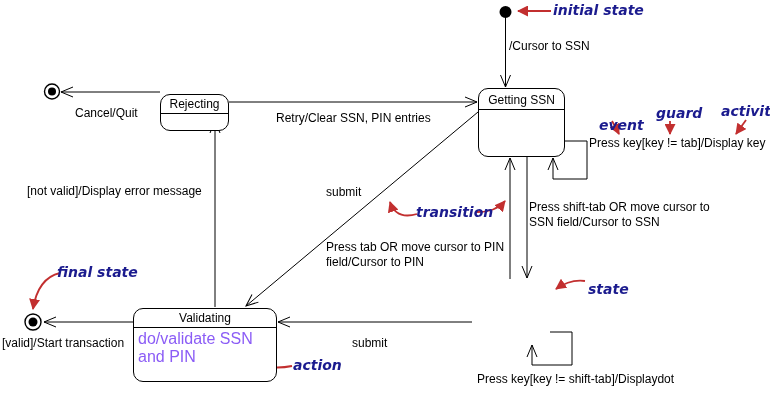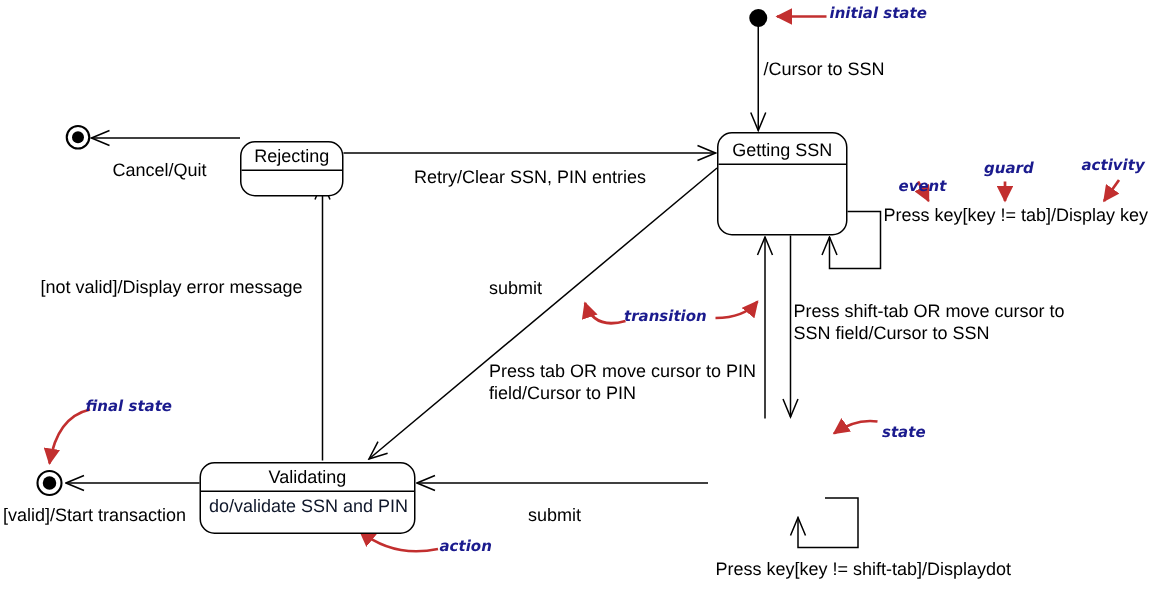--- a/index.html
+++ b/index.html
@@ -1,23 +1,23 @@
 <!DOCTYPE html>
 <html><head>
 <meta charset="utf-8">
 <style>
   html,body{margin:0;padding:0;background:#fff;}
   .canvas{position:relative;width:770px;height:405px;background:#fff;
           font-family:"Liberation Sans",sans-serif;overflow:hidden;}
   svg.wires{position:absolute;left:0;top:0;}
   .state{position:absolute;border:1px solid #000;border-radius:10px;background:#fff;box-sizing:border-box;}
   .state .title{font-size:12px;text-align:center;border-bottom:1px solid #000;padding:2px 2px 2px 2px;color:#000;}
-  .state .body{font-size:12px;color:#0f172a;padding:2px 4px;text-align:right;}
+  .state .body{font-size:16px;color:#8b5cf6;padding:2px 4px;}
   .lbl{position:absolute;font-size:12px;color:#000;line-height:15px;white-space:pre-line;}
-  .ann{position:absolute;font-size:10px;font-weight:bold;font-style:italic;
+  .ann{position:absolute;font-size:14px;font-weight:bold;font-style:italic;
        color:#1b1b8e;font-family:"DejaVu Sans",sans-serif;white-space:nowrap;line-height:14px;}
 </style>
 </head>
 <body>
 
 <div class="canvas">
 
   <svg class="wires" width="770" height="405" viewBox="0 0 770 405">
     <defs>
       <marker id="vhead" markerUnits="userSpaceOnUse" markerWidth="14" markerHeight="12" refX="13" refY="6" orient="auto">
@@ -71,21 +71,21 @@
     <div class="title">Rejecting</div>
     <div class="body"></div>
   </div>
 
   <div class="state" style="left:478px;top:88px;width:87px;height:69px;">
     <div class="title" style="padding-top:4px;">Getting SSN</div>
     <div class="body"></div>
   </div>
 
 
-  <div class="state" style="left:133px;top:308px;width:144px;height:48px;">
+  <div class="state" style="left:133px;top:308px;width:144px;height:74px;">
     <div class="title">Validating</div>
     <div class="body">do/validate SSN and PIN</div>
   </div>
 
   <div class="lbl" style="left:509px;top:39px;">/Cursor to SSN</div>
   <div class="lbl" style="left:589px;top:136px;">Press key[key != tab]/Display key</div>
   <div class="lbl" style="left:276px;top:111px;">Retry/Clear SSN, PIN entries</div>
   <div class="lbl" style="left:75px;top:106px;">Cancel/Quit</div>
   <div class="lbl" style="left:27px;top:184px;">[not valid]/Display error message</div>
   <div class="lbl" style="left:326px;top:185px;">submit</div>

